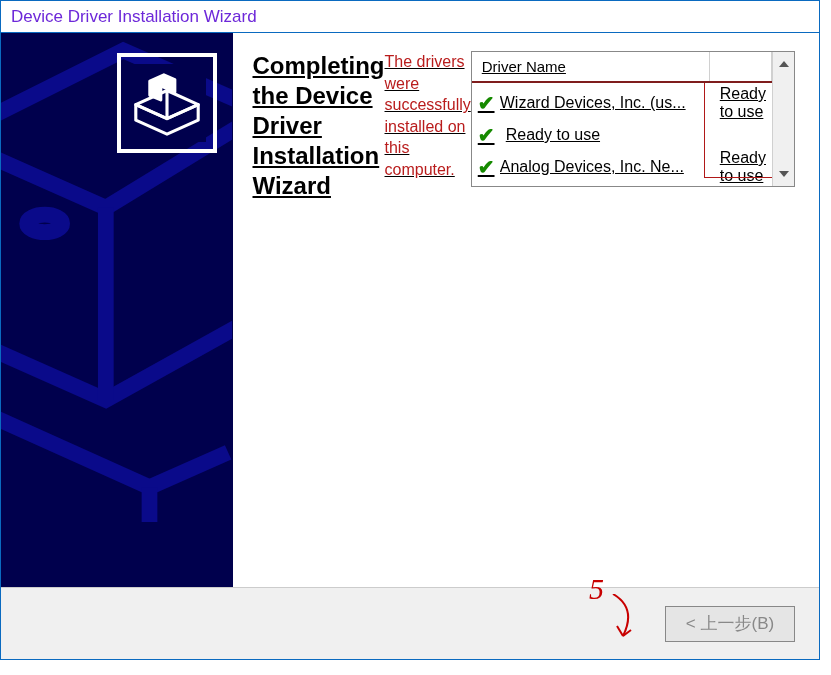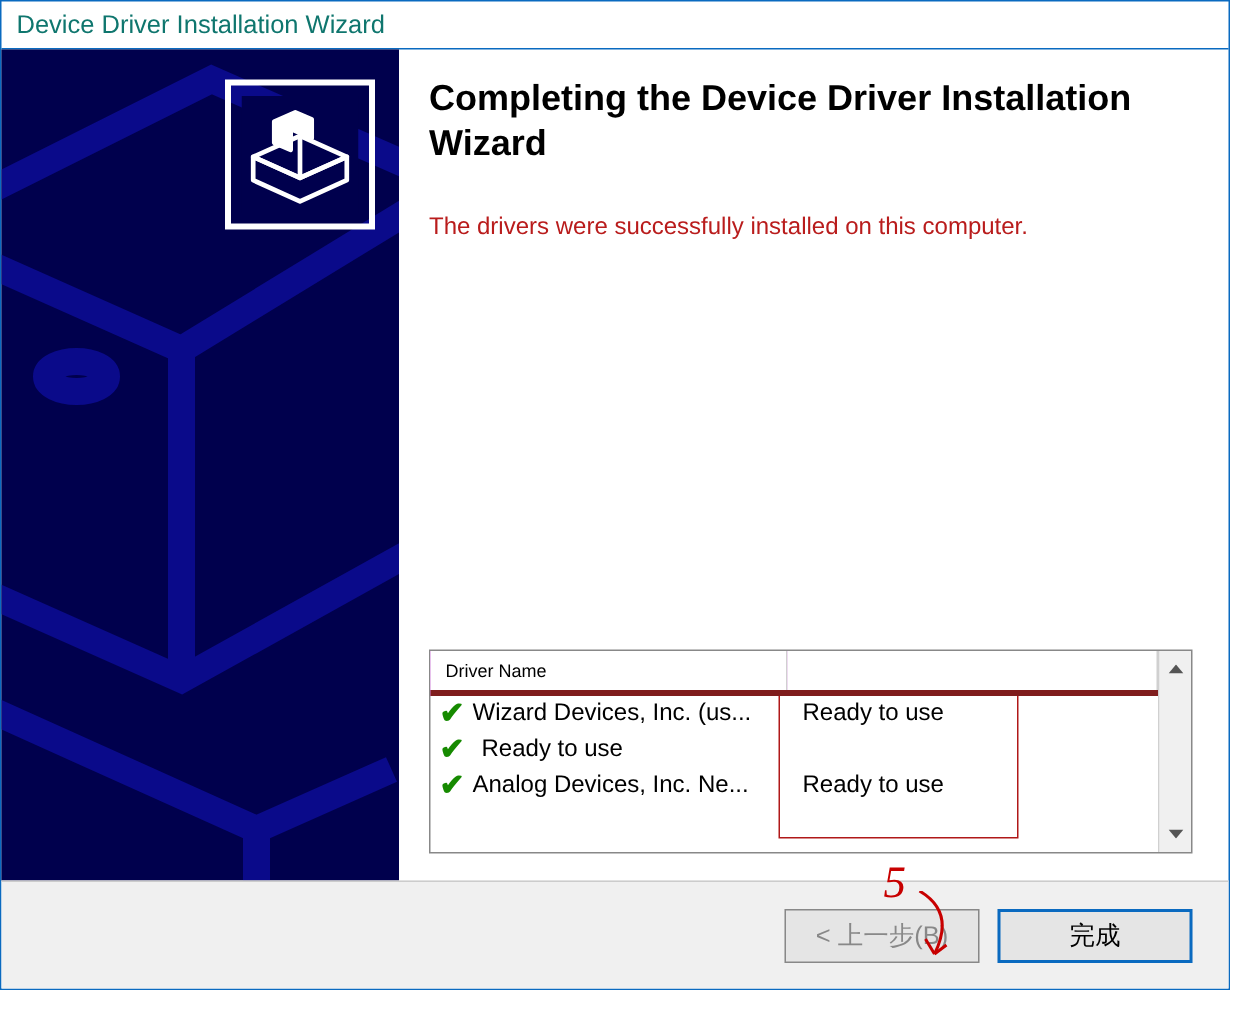--- a/index.html
+++ b/index.html
@@ -19,21 +19,21 @@
     height: 660px;
     position: relative;
     background: #fff;
     display: flex;
     flex-direction: column;
   }
   .titlebar {
     height: 32px;
     padding: 4px 10px;
     font-size: 17px;
-    color: #0f766e;
+    color: #6d28d9;
     border-bottom: 1px solid #0a6ac0;
     display: flex;
     align-items: center;
   }
   .content {
     flex: 1;
     display: flex;
     position: relative;
   }
   .sidebar {
@@ -56,21 +56,22 @@
     display: flex;
     align-items: center;
     justify-content: center;
     z-index: 2;
   }
   .main {
     flex: 1;
     padding: 18px 24px 10px 20px;
     position: relative;
     display: flex;
-    flex-direction: column;
+    flex-direction: row;
+    text-decoration: underline;
   }
   .main-heading {
     font-size: 24px;
     font-weight: 700;
     line-height: 1.25;
     margin: 0 0 30px 0;
   }
   .main-text {
     font-size: 16px;
     margin: 0 0 18px 0;
@@ -88,22 +89,22 @@
   }
   .driver-table {
     flex: 1;
     display: flex;
     flex-direction: column;
     position: relative;
   }
   .driver-header {
     display: flex;
     background: #d946ef;
-    border-bottom: 4px solid #7f1d1d;
-    font-size: 12px;
+    border-bottom: 2px solid #7f1d1d;
+    font-size: 15px;
     position: relative;
   }
   .driver-header-cell {
     padding: 6px 10px 6px 10px;
     border-right: 1px solid #d0d0d0;
     background: #fff;
   }
   .driver-body {
     flex: 1;
     overflow: hidden;
@@ -285,16 +286,15 @@
 
   </div>
 
   <div class="buttonbar">
     <div class="annotation-5" style="left:588px; top:-16px;">5</div>
     <svg class="annotation-arrow" style="left:602px; top:6px;" width="40" height="48" viewBox="0 0 40 48">
       <path d="M10 0 Q34 14 20 42" stroke="#c80000" stroke-width="2" fill="none"></path>
       <path d="M20 42 L14 32 M20 42 L28 36" stroke="#c80000" stroke-width="2" fill="none"></path>
     </svg>
     <button class="wiz-button disabled">&lt; 上一步(B)</button>
-    <button class="wiz-button focus">完成</button>
   </div>
 
 </div>
 
 </body></html>

